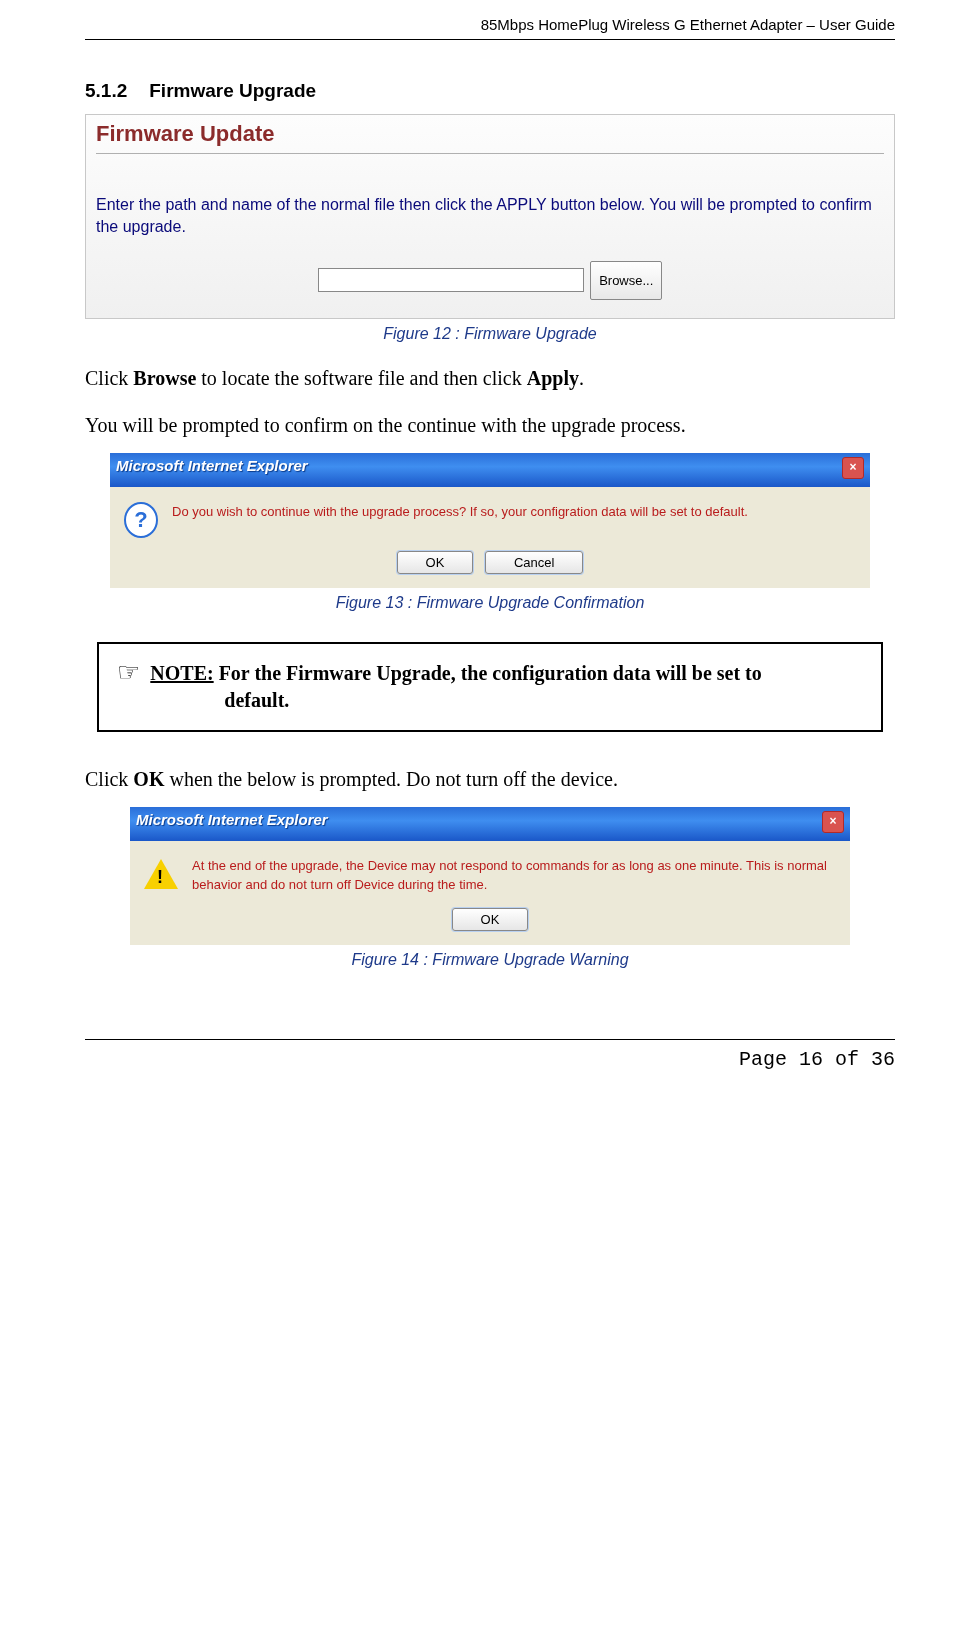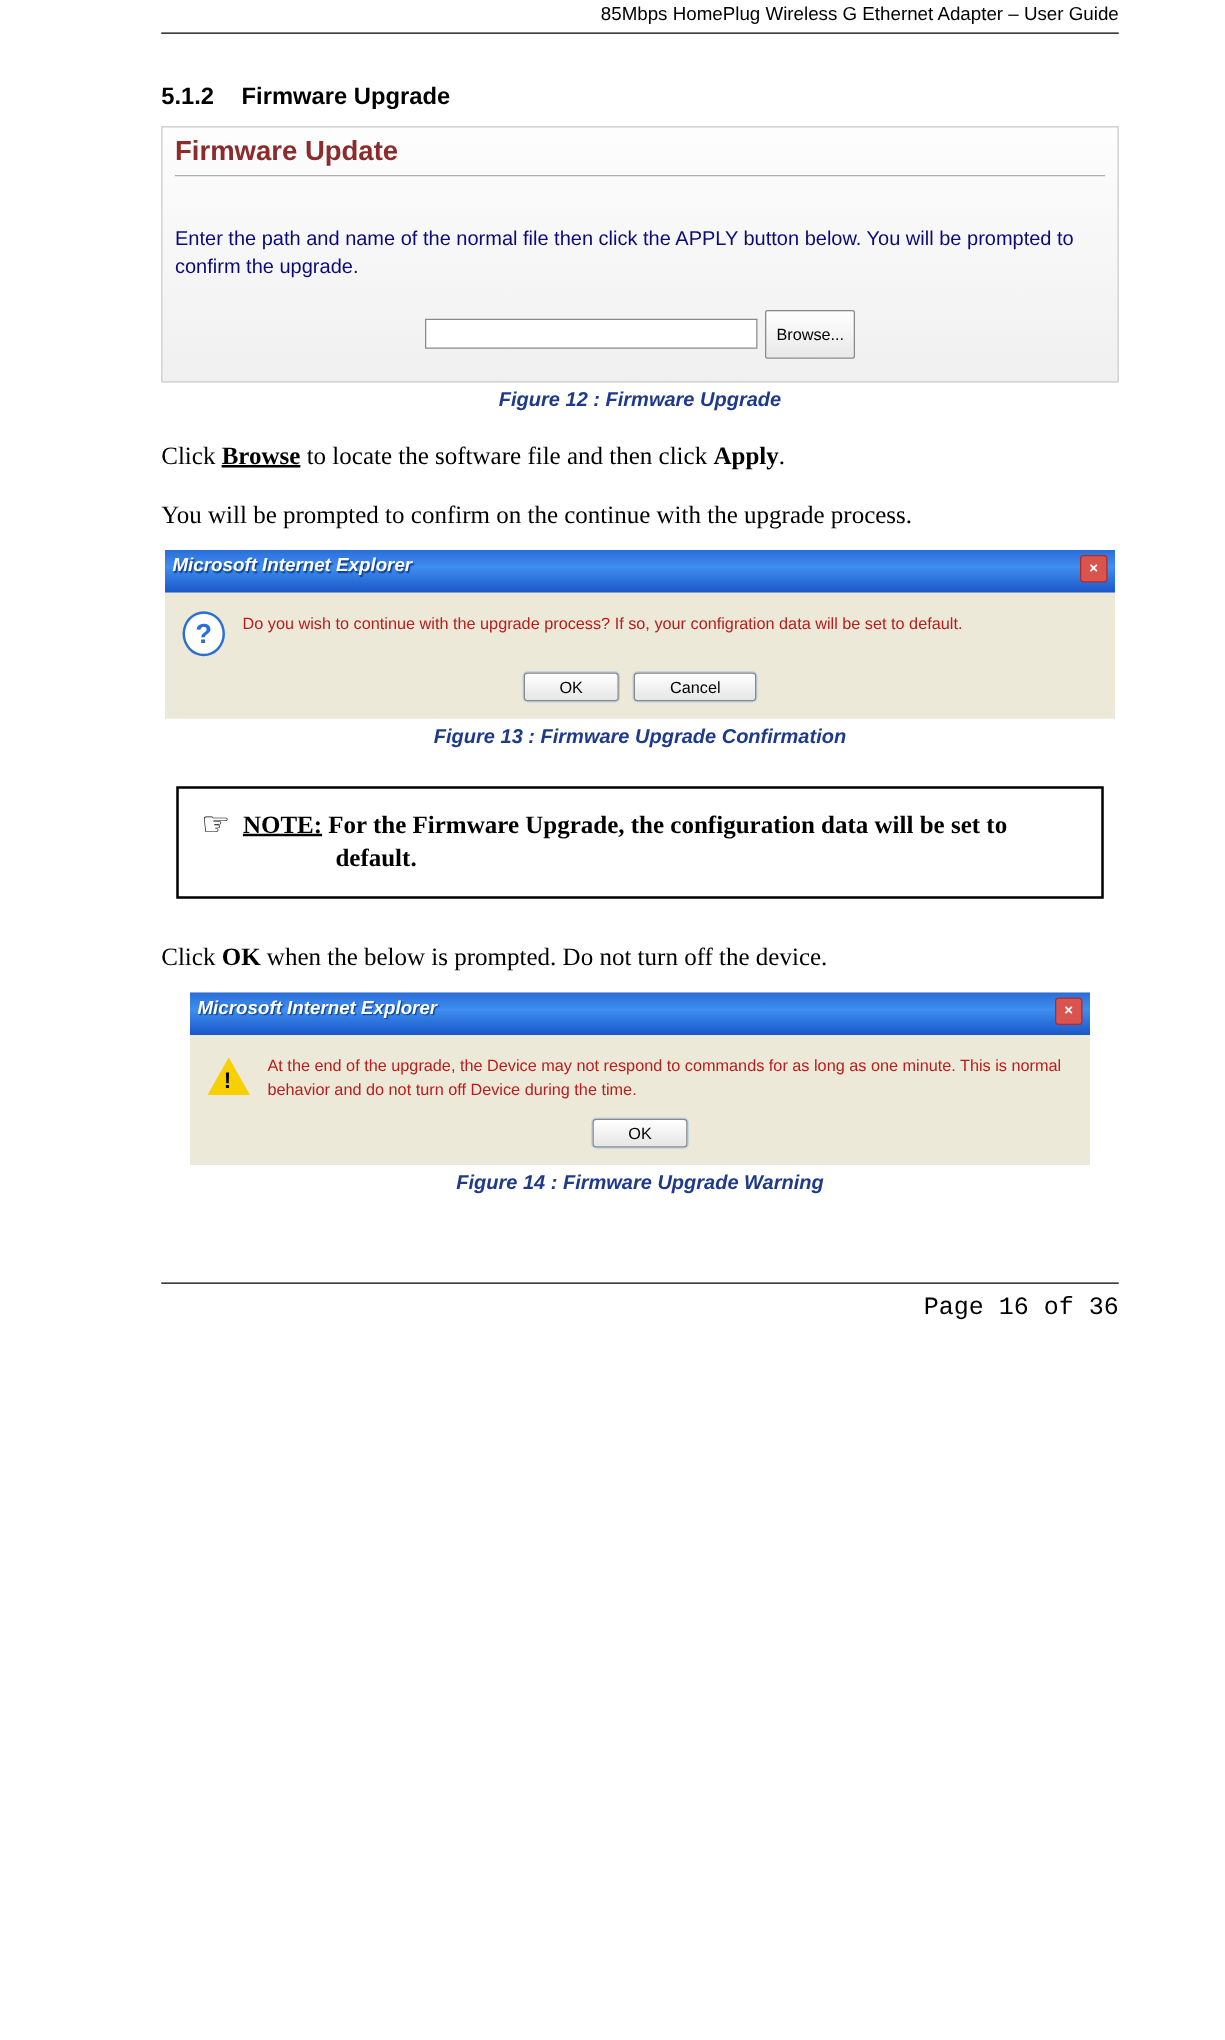--- a/index.html
+++ b/index.html
@@ -4,22 +4,21 @@
 <style>
   body {
     margin: 0;
     padding: 0;
     font-family: "Times New Roman", Times, serif;
     background: #fff;
     color: #000;
     width: 980px;
   }
   .page {
-    padding: 3px 85px 30px 85px;
-    margin-left: 44px;
+    padding: 16px 85px 30px 85px;
   }
   .header-title {
     text-align: right;
     font-family: Arial, Helvetica, sans-serif;
     font-size: 15px;
     margin-bottom: 6px;
   }
   .hr {
     border: none;
     border-top: 1.5px solid #000;
@@ -35,26 +34,26 @@
     display: inline-block;
     margin-right: 22px;
   }
   .body-text {
     font-size: 20px;
     line-height: 1.35;
     margin-bottom: 14px;
     text-align: justify;
   }
   .body-text .bold { font-weight: bold; }
-  .body-text .bold-u { font-weight: bold; text-decoration: underline; }
+  .body-text .bold-u { font-weight: bold; }
   .fig-caption {
     text-align: center;
     font-family: Arial, Helvetica, sans-serif;
     font-style: italic;
-    font-weight: bold;
+    font-weight: normal;
     color: #1E3A8A;
     font-size: 16px;
     margin: 6px 0 22px 0;
   }
   
   .fw-panel {
     border: 1px solid #c8c8c8;
     background: linear-gradient(#fdfdfd, #f0f0f0);
     padding: 6px 10px 18px 10px;
     font-family: Arial, Helvetica, sans-serif;

